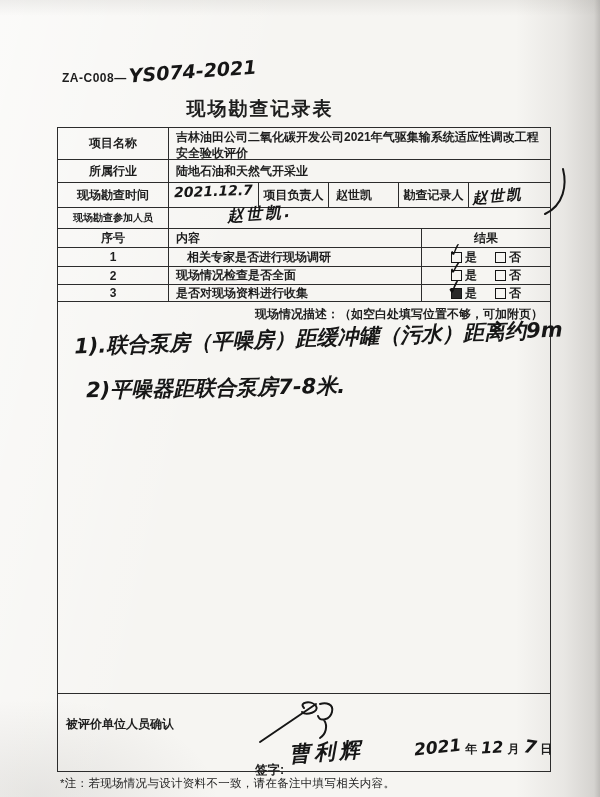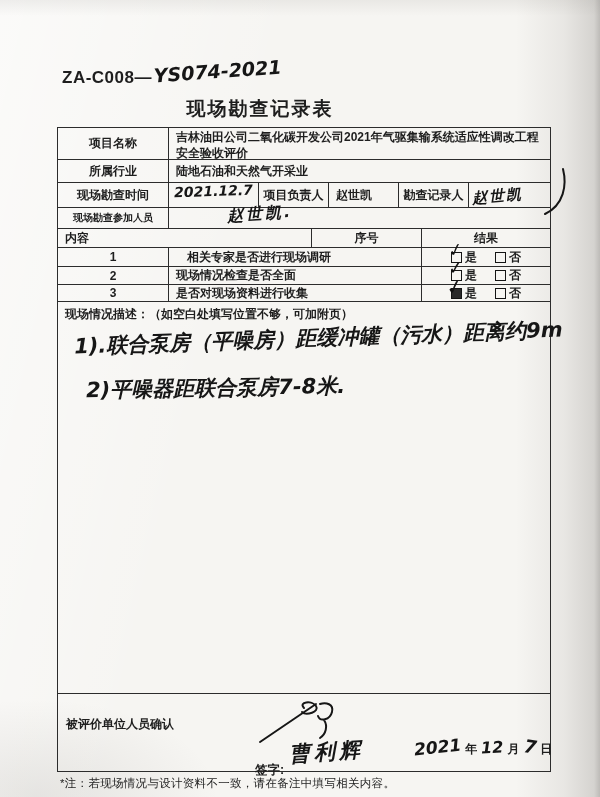--- a/index.html
+++ b/index.html
@@ -11,31 +11,31 @@
       radial-gradient(260px 140px at 6% 100%, rgba(100,96,92,.12), rgba(100,96,92,0) 70%),
       linear-gradient(to right, rgba(0,0,0,0) 86%, rgba(110,104,98,.10) 94%, rgba(95,90,85,.22) 99%, rgba(80,76,72,.34) 100%),
       linear-gradient(103deg, rgba(255,255,255,.55) 0%, rgba(255,255,255,0) 38%),
       #f6f5f2;
   }
   .hand{
     font-family:"DejaVu Sans",sans-serif;font-style:italic;font-weight:600;color:#161616;
     white-space:nowrap;display:inline-block;
   }
   .code-line{position:absolute;left:62px;top:64px;}
-  .code-printed{font-size:17px;font-weight:700;letter-spacing:.5px;vertical-align:middle;}
+  .code-printed{font-size:12px;font-weight:700;letter-spacing:.5px;vertical-align:middle;}
   .code-hand{font-size:19px;transform:rotate(-4deg) translateY(-4px);margin-left:2px;}
   .doc-title{position:absolute;left:130px;top:96px;width:260px;text-align:center;
     font-size:19px;font-weight:700;letter-spacing:2px;}
   .tbl{position:absolute;left:57px;top:127px;width:494px;height:645px;
     border:1.6px solid #2c2c2c;box-sizing:border-box;display:flex;flex-direction:column;}
   .row{display:flex;border-top:1.4px solid #2c2c2c;box-sizing:border-box;position:relative;}
   .row:first-child{border-top:none;}
   .cell{border-left:1.4px solid #2c2c2c;box-sizing:border-box;position:relative;
     font-size:12px;overflow:visible;}
-  .cell:first-child{border-left:none;}
+  .cell:first-child{border-left:none;text-align:right;}
   .lab{font-weight:700;display:flex;align-items:center;justify-content:center;text-align:center;}
   .val{font-weight:700;display:flex;align-items:center;padding-left:7px;}
   .w-label{width:110px;flex:none;}
   .grow{flex:1;}
   .two-line{line-height:16px;padding:1px 6px 0 7px;align-items:flex-start;padding-top:1px;}
   .hand-time{font-size:14px;transform:rotate(-2deg);margin-left:5px;}
   .sig-cell{overflow:visible;}
   .hand-sig{font-size:15px;transform:rotate(-5deg);position:absolute;left:3px;top:4px;letter-spacing:2px;}
   .sig-flourish{position:absolute;right:-18px;top:-16px;}
   .hand-part{font-size:16px;transform:rotate(-4deg);position:absolute;left:58px;top:-4px;letter-spacing:3px;}
@@ -104,22 +104,22 @@
     </div>
 
     <div class="row" style="height:21px;">
       <div class="cell lab w-label" style="font-size:10px;">现场勘查参加人员</div>
       <div class="cell grow">
         <span class="hand hand-part">赵世凯.</span>
       </div>
     </div>
 
     <div class="row" style="height:19px;">
+      <div class="cell hdr hdr-center w-label">序号</div>
       <div class="cell hdr hdr-left" style="width:253px;flex:none;">内容</div>
-      <div class="cell hdr hdr-center w-label">序号</div>
       <div class="cell hdr hdr-center grow">结果</div>
     </div>
 
     <div class="row" style="height:19px;">
       <div class="cell hdr hdr-center w-label">1</div>
       <div class="cell val" style="width:253px;flex:none;padding-left:18px;">相关专家是否进行现场调研</div>
       <div class="cell grow res-cell">
         <span class="cb-group">
           <span class="cbox"></span>
           <span>是</span>

